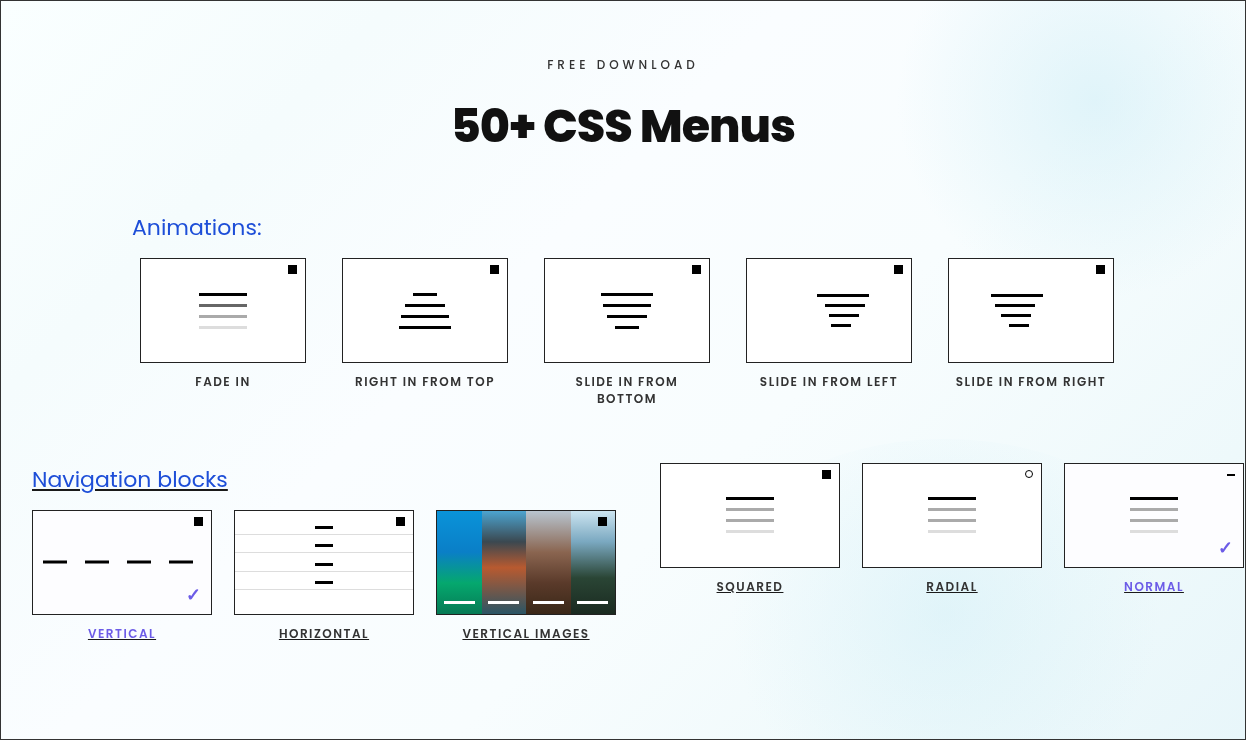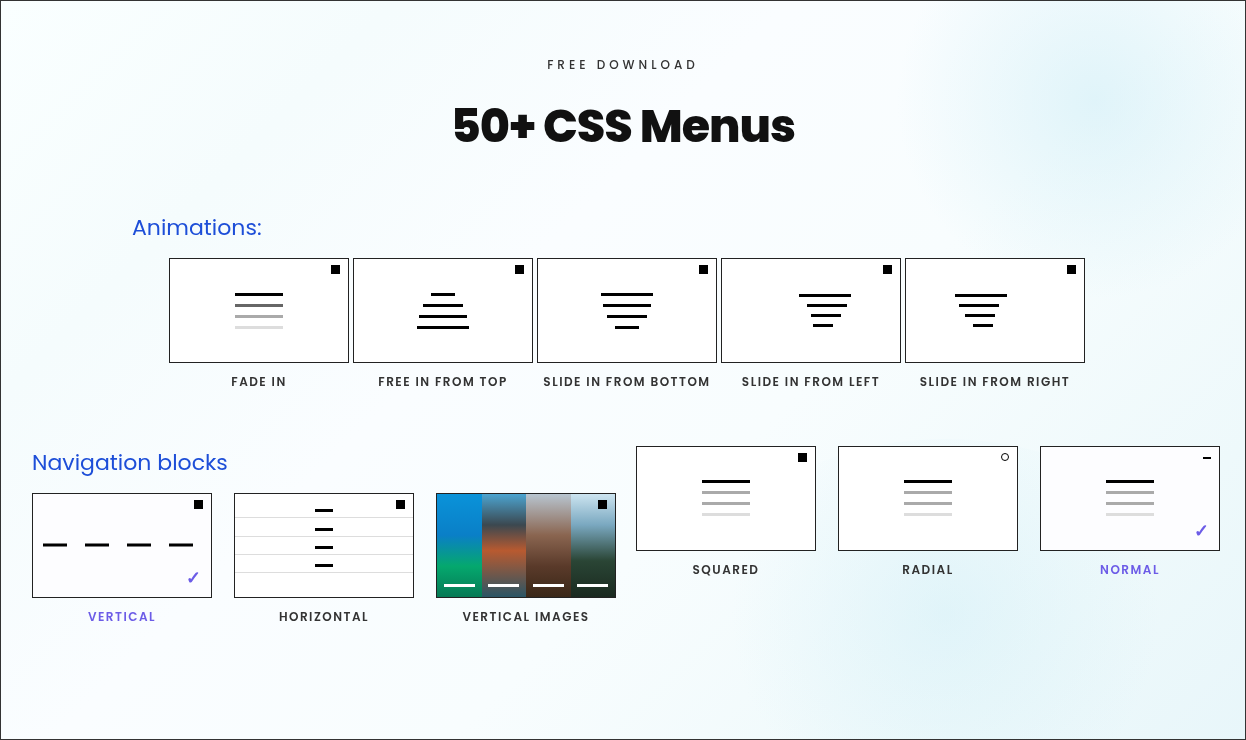--- a/index.html
+++ b/index.html
@@ -32,21 +32,21 @@
     margin-bottom: 50px;
     letter-spacing: -1px;
   }
   .section-label {
     font-size: 22px;
     font-weight: 400;
     color: #1d4ed8;
     margin-bottom: 14px;
   }
   .animations-wrap { padding: 0 116px; margin-bottom: 55px; }
-  .animations-row { display: flex; gap: 4px; justify-content: center; margin-left: 8px; }
+  .animations-row { display: flex; gap: 36px; justify-content: center; margin-left: 8px; }
   .anim-card { width: 180px; }
   .card-box {
     border: 1px solid #222;
     background: #fff;
     height: 105px;
     position: relative;
     display: flex;
     align-items: center;
     justify-content: center;
   }
@@ -75,21 +75,22 @@
     font-size: 12px;
     font-weight: 600;
     color: #333;
     margin-top: 11px;
     line-height: 1.4;
   }
   .card-label.selected { color: #6c5ce7; }
   .bottom-row {
     display: flex;
     padding: 0 15px 0 16px;
-    gap: 0;
+    gap: 24px;
+    text-decoration: underline;
   }
   .nav-blocks-section { flex: 0 0 auto; }
   .trigger-section { flex: 0 0 auto; margin-left: 20px; }
   .b-row { display: flex; gap: 22px; }
   .b-card { width: 180px; }
   .check {
     position: absolute;
     bottom: 6px;
     right: 10px;
     color: #6c5ce7;
@@ -155,21 +156,21 @@
       <div class="anim-card">
         <div class="card-box">
           <div class="close-marker"></div>
           <div class="lines-col">
             <div class="line w24"></div>
             <div class="line w40"></div>
             <div class="line w48"></div>
             <div class="line w52"></div>
           </div>
         </div>
-        <div class="card-label">FREE IN FROM TOP</div>
+        <div class="card-label">RIGHT IN FROM TOP</div>
       </div>
 
       <div class="anim-card">
         <div class="card-box">
           <div class="close-marker"></div>
           <div class="lines-col">
             <div class="line w52"></div>
             <div class="line w48"></div>
             <div class="line w40"></div>
             <div class="line w24"></div>

